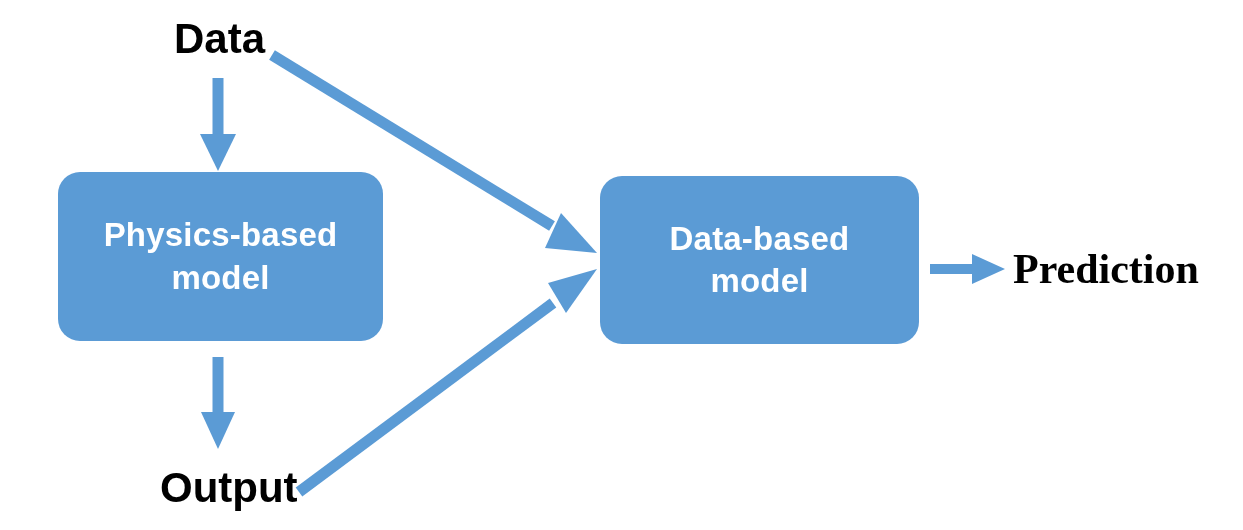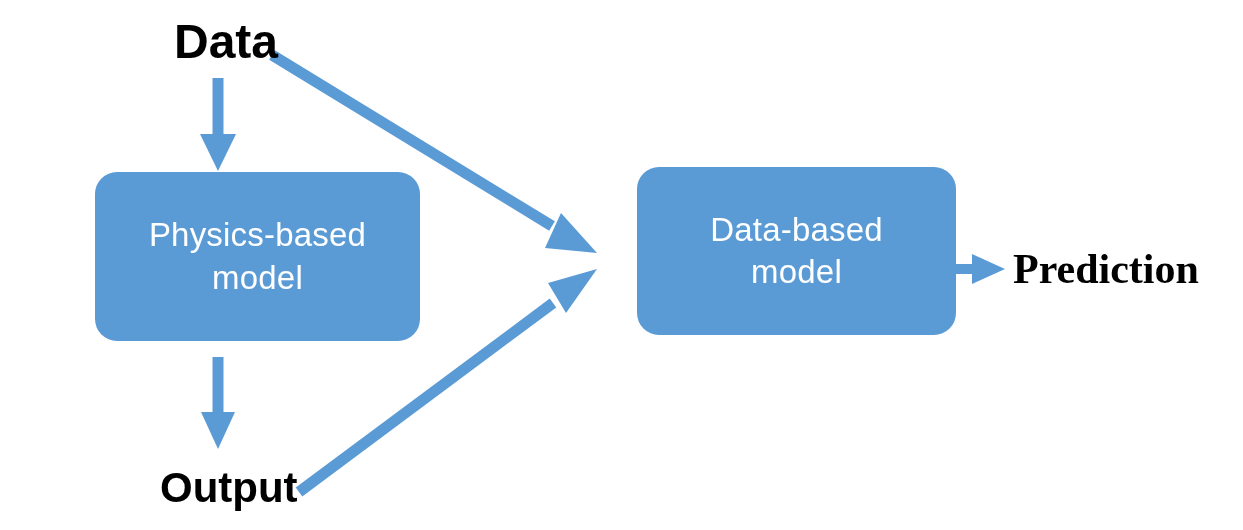--- a/index.html
+++ b/index.html
@@ -28,58 +28,57 @@
   }
   .node-box {
     position: absolute;
     box-sizing: border-box;
     border-radius: 22px;
     display: flex;
     align-items: center;
     justify-content: center;
     text-align: center;
     color: #ffffff;
-    font-weight: normal;
+    font-weight: bold;
     font-family: "Liberation Sans", sans-serif;
     line-height: 1.28;
     letter-spacing: 0.2px;
-    margin-left: 37px;
   }
   #box-physics {
     left: 58px;
     top: 172px;
     width: 325px;
     height: 169px;
     background: #5B9BD5;
     font-size: 33px;
   }
   #box-data-model {
     left: 600px;
-    top: 167px;
+    top: 176px;
     width: 319px;
     height: 168px;
     background: #5B9BD5;
     font-size: 33px;
   }
   .node-box .box-text {
     display: block;
     padding: 0 14px;
   }
   .plain-label {
     position: absolute;
     color: #000000;
     font-weight: bold;
     font-family: "Liberation Sans", sans-serif;
     white-space: nowrap;
     line-height: 1;
   }
   #label-data {
     left: 174px;
     top: 18px;
-    font-size: 48px;
+    font-size: 42px;
   }
   #label-output {
     left: 160px;
     top: 467px;
     font-size: 42px;
   }
   #label-prediction {
     left: 1013px;
     top: 248px;
     font-size: 42px;

